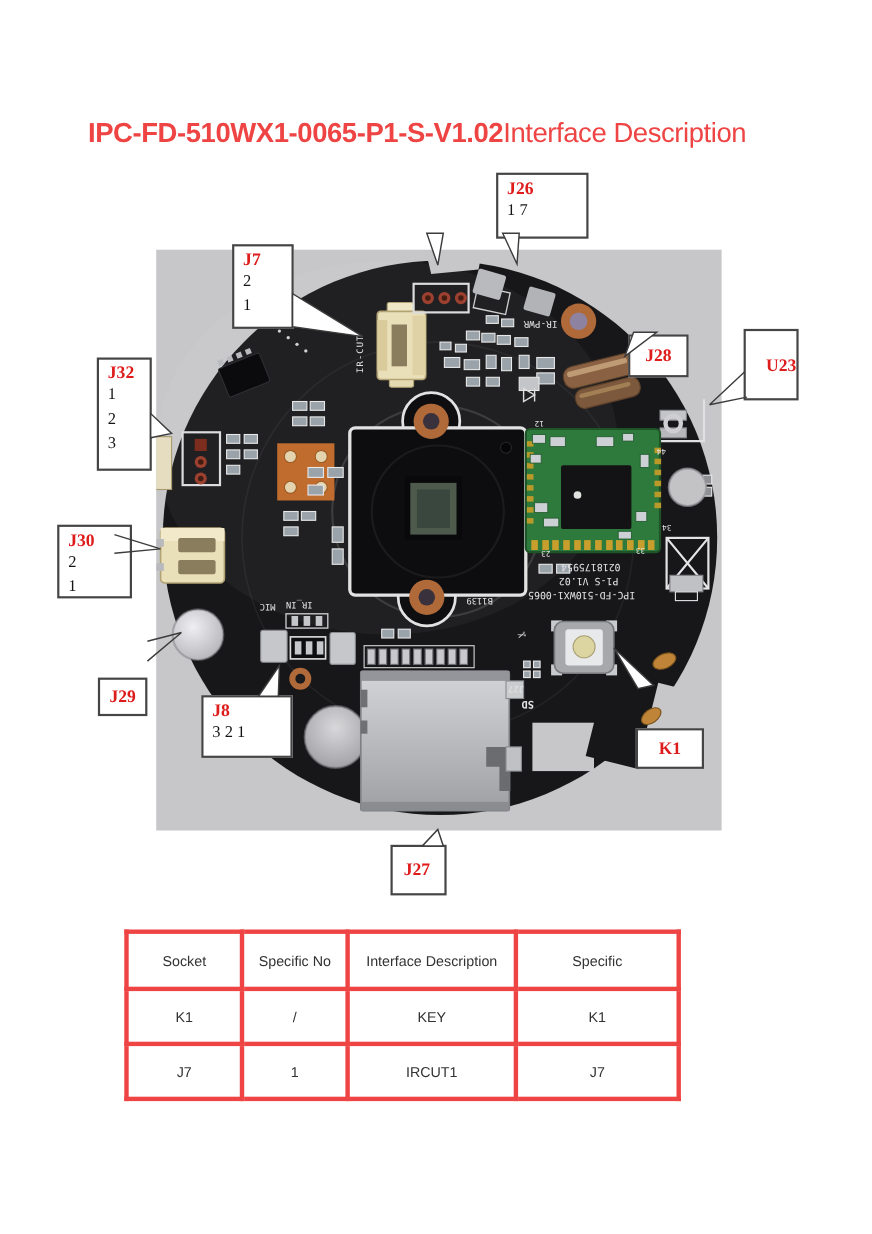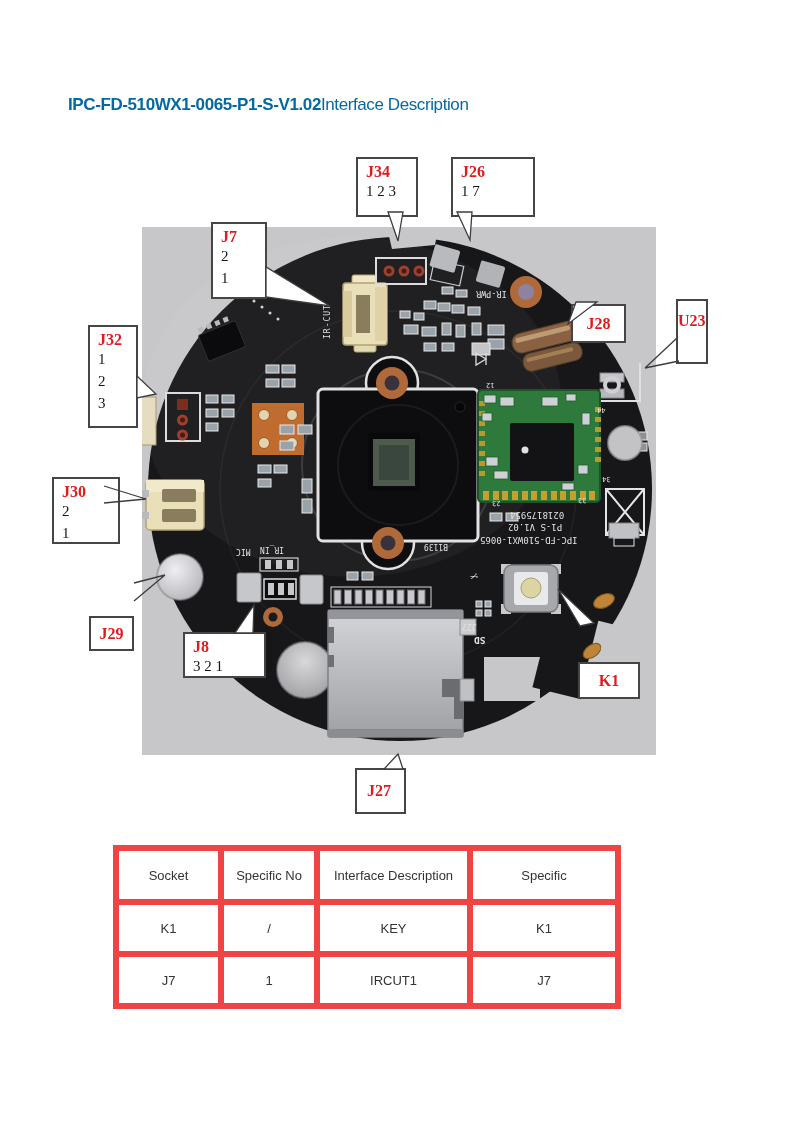--- a/index.html
+++ b/index.html
@@ -1,40 +1,40 @@
 <!DOCTYPE html>
 <html><head>
 <meta charset="utf-8">
 <style>
   html,body{margin:0;padding:0;background:#ffffff;}
   body{width:793px;height:1122px;position:relative;font-family:"Liberation Sans",sans-serif;overflow:hidden;}
   .page{position:absolute;inset:0;background:#fff;}
 
-  .title{position:absolute;left:68px;top:95px;margin:0;font-size:17px;letter-spacing:-0.4px;
-         color:#0369a1;font-weight:700;white-space:nowrap;font-family:"Liberation Sans",sans-serif;}
+  .title{position:absolute;left:68px;top:95px;margin:12px;font-size:25px;letter-spacing:-0.4px;
+         color:#ef4444;font-weight:700;white-space:nowrap;font-family:"Liberation Sans",sans-serif;}
   .title .t-reg{font-weight:400;}
 
   .photo{position:absolute;left:142px;top:227px;width:514px;height:528px;background:#c7c7ca;overflow:hidden;z-index:1;}
 
   .silk{position:absolute;color:#e2e2e4;font-family:"DejaVu Sans Mono",monospace;font-size:8px;
         transform:rotate(180deg);white-space:nowrap;z-index:3;line-height:1;}
   .silk-v{writing-mode:vertical-rl;transform:rotate(180deg);letter-spacing:1px;}
 
   .callout{position:absolute;background:#fff;border:2px solid #454545;box-sizing:border-box;
            font-family:"Liberation Serif",serif;z-index:5;}
   .co-label{color:#de1c1c;font-weight:bold;font-size:16px;line-height:1.2;}
   .co-pins,.co-pin{color:#151515;font-size:15px;line-height:1.45;}
   .pad-l{padding:3px 0 0 8px;}
   .co-center{display:flex;align-items:center;justify-content:center;margin-top:40px;}
 
   .overlay{position:absolute;left:0;top:0;width:793px;height:1122px;z-index:6;pointer-events:none;}
 
   .iface{position:absolute;left:113px;top:845px;border-collapse:collapse;table-layout:fixed;
          font-size:13px;color:#333;text-align:center;z-index:2;background:#fff;}
-  .iface td{border:6px solid #ef4444;height:46px;padding:0;}
+  .iface td{border:4px solid #ef4444;height:46px;padding:0;}
   .iface tr.hdr td{height:48px;}
 </style>
 </head>
 <body>
 
 <div class="page">
 
   <h1 class="title"><span>IPC-FD-510WX1-0065-P1-S-V1.02</span><span class="t-reg">Interface Description</span></h1>
 
   <div class="photo">
@@ -371,54 +371,50 @@
     <div class="silk" style="left:368px;top:283px;font-size:9px;">0218175954</div>
     <div class="silk" style="left:282px;top:315px;">B1139</div>
     <div class="silk" style="left:344px;top:154px;font-size:7px;">12</div>
     <div class="silk" style="left:350px;top:272px;font-size:7px;">23</div>
     <div class="silk" style="left:436px;top:269px;font-size:7px;">33</div>
     <div class="silk" style="left:455px;top:179px;font-size:7px;">44</div>
     <div class="silk" style="left:460px;top:248px;font-size:7px;">34</div>
     <div class="silk" style="left:328px;top:343px;font-size:13px;transform:rotate(160deg);">✂</div>
   </div>
 
-  <div class="callout pad-l" style="left:356px;top:157px;width:62px;height:60px;">
-    <div class="co-label">J34</div>
-    <div class="co-pins">1 2 3</div>
-  </div>
   <div class="callout pad-l" style="left:451px;top:157px;width:84px;height:60px;">
     <div class="co-label">J26</div>
     <div class="co-pins">1 7</div>
   </div>
   <div class="callout pad-l" style="left:211px;top:222px;width:56px;height:77px;">
     <div class="co-label">J7</div>
     <div class="co-pin">2</div>
     <div class="co-pin">1</div>
   </div>
   <div class="callout co-center" style="left:571px;top:264px;width:55px;height:39px;">
     <div class="co-label">J28</div>
   </div>
-  <div class="callout" style="left:676px;top:299px;width:32px;height:65px;text-align:left;padding-top:10px;box-sizing:border-box;">
+  <div class="callout" style="left:676px;top:299px;width:50px;height:65px;text-align:right;padding-top:22px;box-sizing:border-box;">
     <div class="co-label">U23</div>
   </div>
   <div class="callout pad-l" style="left:88px;top:325px;width:50px;height:103px;">
     <div class="co-label">J32</div>
     <div class="co-pin">1</div>
     <div class="co-pin">2</div>
     <div class="co-pin">3</div>
   </div>
   <div class="callout pad-l" style="left:52px;top:477px;width:68px;height:67px;">
     <div class="co-label">J30</div>
     <div class="co-pin">2</div>
     <div class="co-pin">1</div>
   </div>
   <div class="callout co-center" style="left:89px;top:576px;width:45px;height:35px;">
     <div class="co-label">J29</div>
   </div>
-  <div class="callout pad-l" style="left:183px;top:632px;width:83px;height:46px;">
+  <div class="callout pad-l" style="left:183px;top:632px;width:83px;height:57px;">
     <div class="co-label">J8</div>
     <div class="co-pins">3 2 1</div>
   </div>
   <div class="callout co-center" style="left:578px;top:622px;width:62px;height:37px;">
     <div class="co-label">K1</div>
   </div>
   <div class="callout" style="left:355px;top:768px;width:51px;height:46px;display:flex;align-items:center;padding-left:10px;box-sizing:border-box;">
     <div class="co-label">J27</div>
   </div>
 

